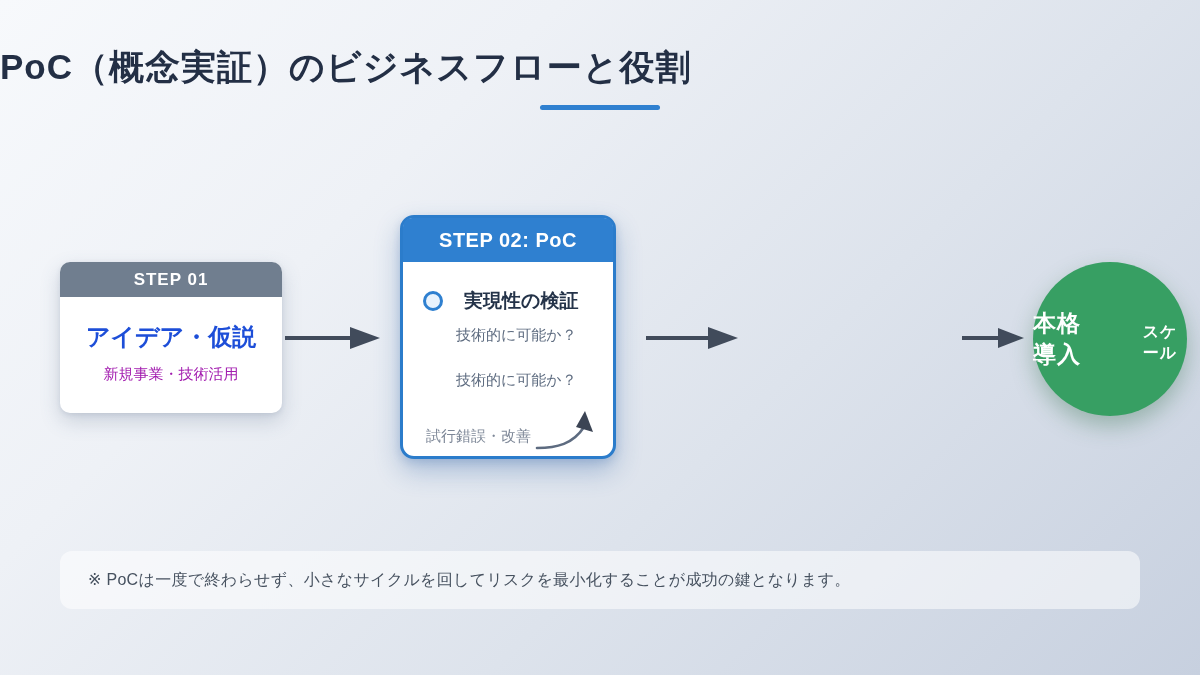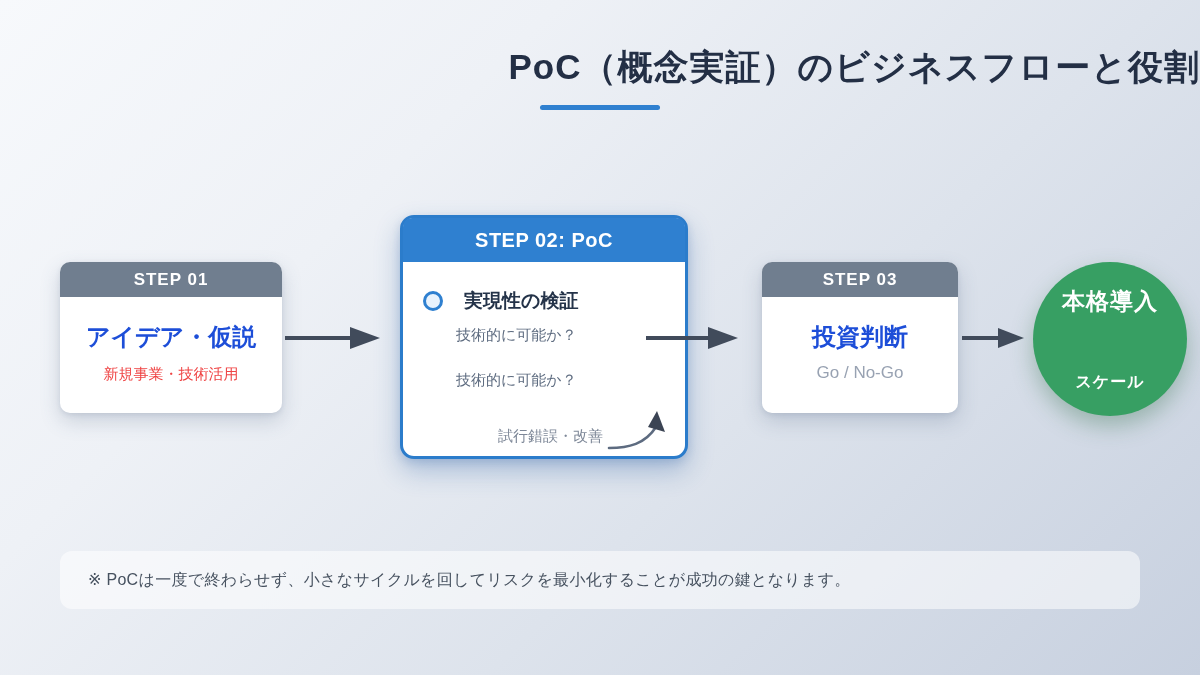--- a/index.html
+++ b/index.html
@@ -5,54 +5,54 @@
   * { margin:0; padding:0; box-sizing:border-box; }
   html,body { width:1200px; height:675px; }
   body { font-family:"Liberation Sans","DejaVu Sans",sans-serif; }
 
   .canvas {
     position:relative; width:1200px; height:675px; overflow:hidden;
     background:linear-gradient(135deg,#f7f9fc 0%,#eef1f6 30%,#dde3ec 62%,#c7d0df 100%);
   }
 
   
-  .title-wrap { position:absolute; top:44px; left:0; width:100%; text-align:right; }
+  .title-wrap { position:absolute; top:44px; left:0; width:100%; text-align:left; }
   .title {
     font-size:35px; font-weight:800; color:#232f45; letter-spacing:1px;
   }
   .title-underline {
     width:120px; height:5px; background:#2f80d0; border-radius:2.5px; margin:14px auto 0;
   }
 
   
   .card {
     position:absolute; background:#ffffff; border-radius:10px;
     box-shadow:0 8px 20px rgba(70,90,125,0.22), 0 2px 5px rgba(70,90,125,0.12);
   }
   .card-header {
     background:#707e8f; color:#ffffff; font-weight:700; font-size:17px;
     letter-spacing:1px; text-align:center; height:35px; line-height:35px;
     border-radius:10px 10px 0 0;
   }
   .card-body { text-align:center; }
   .card-title { font-size:24px; font-weight:800; color:#1d4ed8; }
-  .card-sub { font-size:15px; color:#ef4444; margin-top:12px; }
+  .card-sub { font-size:15px; color:#a21caf; margin-top:12px; }
 
   
   .card-step1 { left:60px; top:262px; width:222px; height:151px; }
   .card-step1 .card-body { padding-top:24px; }
 
   
   .card-step3 { left:762px; top:262px; width:196px; height:151px; }
   .card-step3 .card-body { padding-top:24px; }
   .card-step3 .card-sub { font-size:17px; color:#98a2b2; margin-top:10px; }
 
   
   .card-step2 {
-    left:400px; top:215px; width:288px; height:244px;
+    left:400px; top:215px; width:216px; height:244px;
     border:3px solid #2b7ccb; border-radius:14px;
     box-shadow:0 12px 26px rgba(45,95,165,0.32), 0 3px 8px rgba(45,95,165,0.18);
   }
   .card-step2 .card-header {
     height:44px; line-height:44px; font-size:20px; letter-spacing:0.5px;
     background:#2f80d0; border-radius:9px 9px 0 0;
   }
   .card-step2 .card-body { text-align:left; padding:26px 14px 0 20px; }
   .poc-item { margin-bottom:26px; }
   .poc-item-row { display:flex; align-items:center;gap:8px; }
@@ -66,21 +66,21 @@
   .loop-row {
     display:flex; align-items:flex-end; justify-content:flex-end;
     margin-top:-6px; padding-right:2px;
   }
   .loop-label { font-size:15px; color:#7e8898; margin-bottom:6px; margin-right:4px; }
 
   
   .goal-circle {
     position:absolute; left:1033px; top:262px; width:154px; height:154px;
     background:#379f63; border-radius:50%;
-    display:flex; flex-direction:column; align-items:center; justify-content:center;
+    display:flex; flex-direction:row; align-items:center; justify-content:center;
     box-shadow:0 10px 22px rgba(45,110,70,0.35);
     gap:48px;
   }
   .goal-title { font-size:23px; font-weight:800; color:#ffffff; letter-spacing:1px; }
   .goal-sub { font-size:16px; font-weight:700; color:#ffffff; margin-top:7px; letter-spacing:1px; }
 
   
   .flow-arrow { position:absolute; top:327px; height:22px; display:flex; align-items:center; }
   .flow-arrow .shaft { height:4px; background:#414b5b; }
   .flow-arrow .head {
@@ -149,27 +149,20 @@
       </div>
 
     </div>
   </div>
 
   <div class="flow-arrow arrow-2">
     <div class="shaft"></div>
     <div class="head"></div>
   </div>
 
-  <div class="card card-step3">
-    <div class="card-header">STEP 03</div>
-    <div class="card-body">
-      <div class="card-title">投資判断</div>
-      <div class="card-sub">Go / No-Go</div>
-    </div>
-  </div>
 
   <div class="flow-arrow arrow-3">
     <div class="shaft"></div>
     <div class="head"></div>
   </div>
 
   <div class="goal-circle">
     <div class="goal-title">本格導入</div>
     <div class="goal-sub">スケール</div>
   </div>

